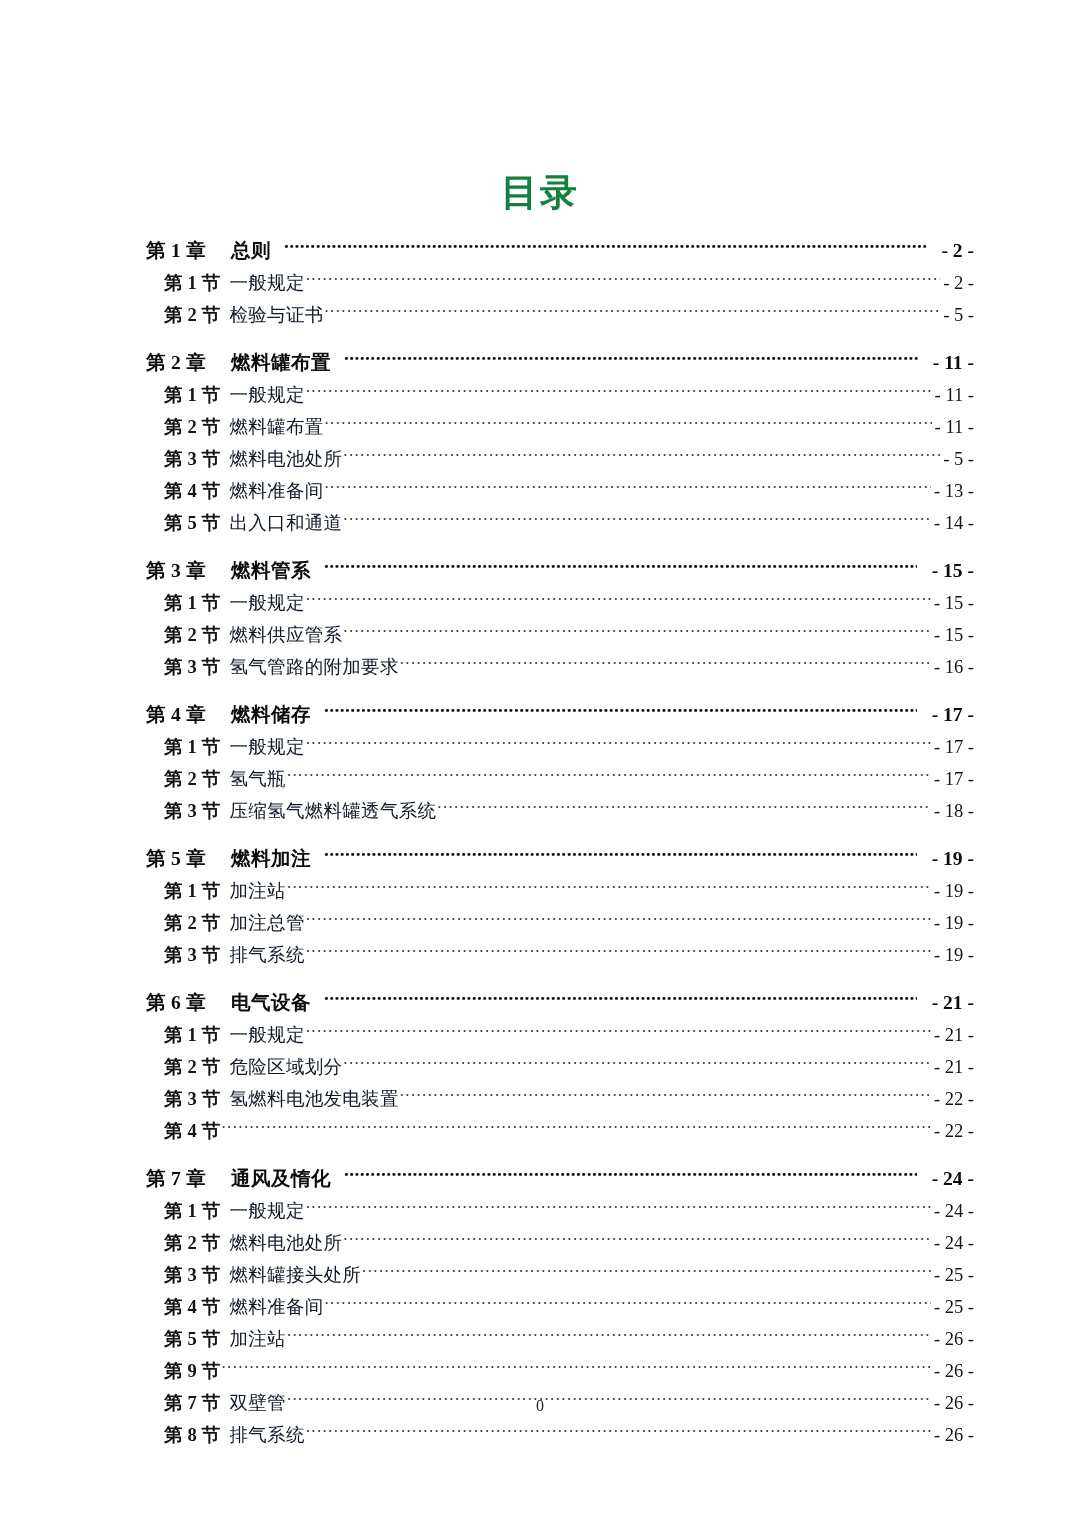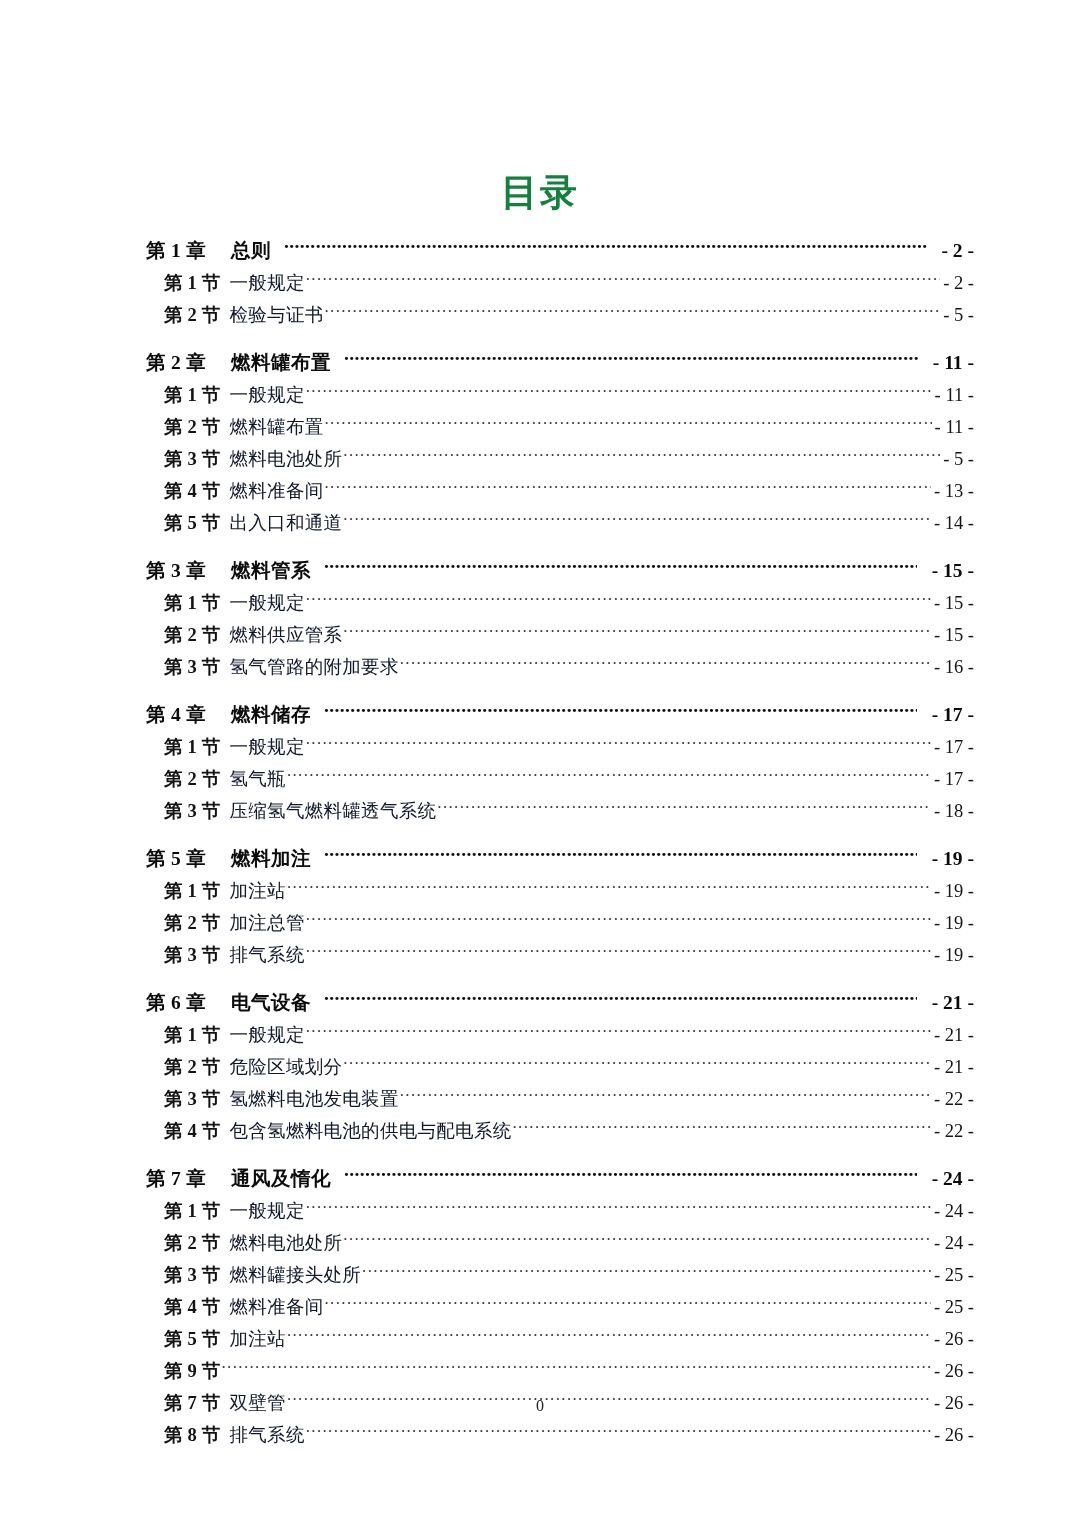--- a/index.html
+++ b/index.html
@@ -321,21 +321,20 @@
         <span class="ent-page">- 21 -</span>
       </div>
       <div class="toc-entry lvl-section">
         <span class="ent-num">第 3 节</span>
         <span class="ent-title">氢燃料电池发电装置</span>
         <span class="ent-dots"></span>
         <span class="ent-page">- 22 -</span>
       </div>
       <div class="toc-entry lvl-section">
         <span class="ent-num">第 4 节</span>
-        <span class="ent-title">包含氢燃料电池的供电与配电系统</span>
         <span class="ent-dots"></span>
         <span class="ent-page">- 22 -</span>
       </div>
       <div class="toc-entry lvl-chapter">
         <span class="ent-num">第 7 章</span>
         <span class="ent-title">通风及惰化</span>
         <span class="ent-dots"></span>
         <span class="ent-page">- 24 -</span>
       </div>
       <div class="toc-entry lvl-section">

